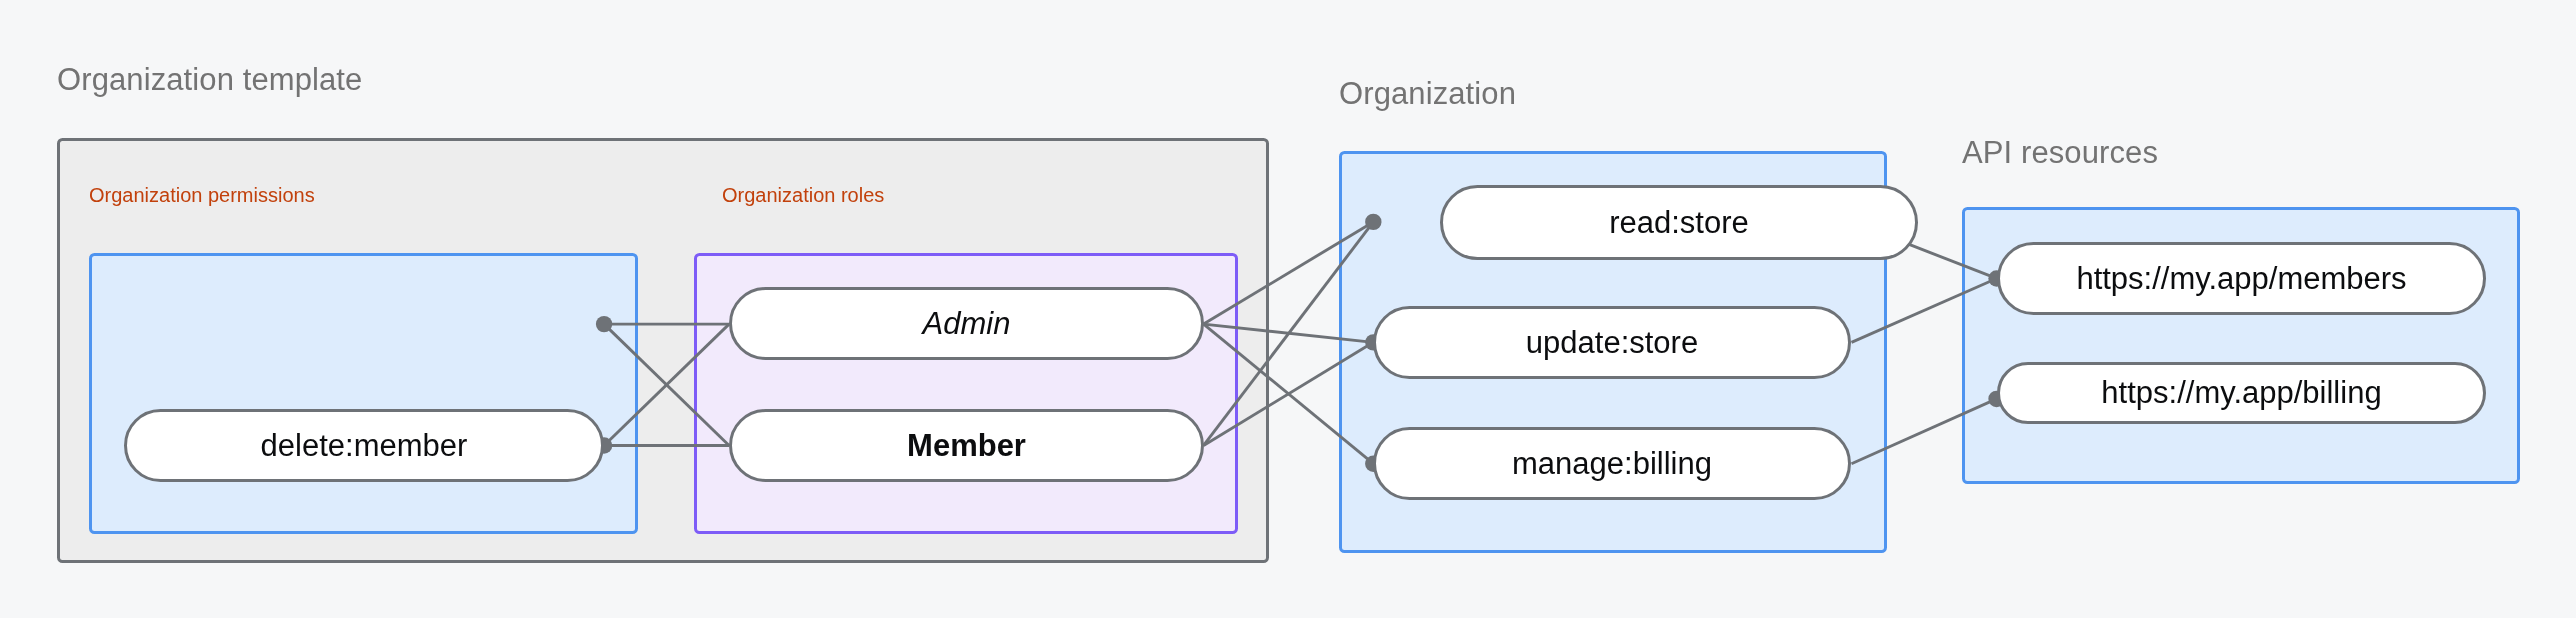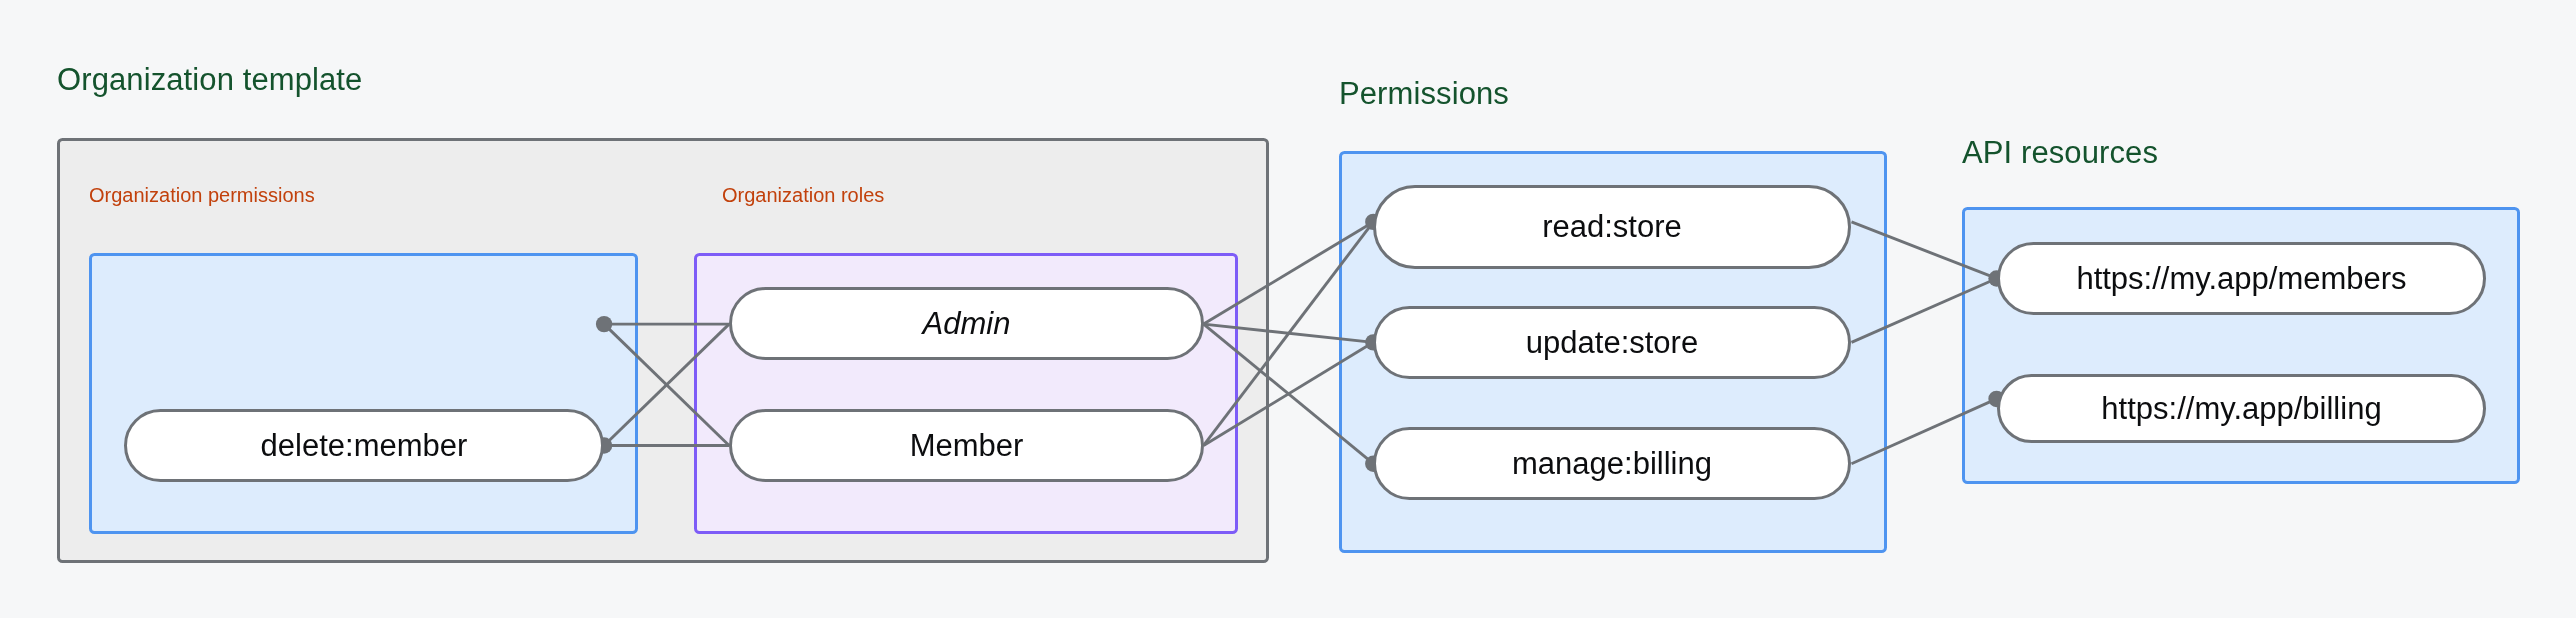--- a/index.html
+++ b/index.html
@@ -18,21 +18,21 @@
     position: absolute;
     left: 0; top: 0;
     width: 2576px;
     height: 619px;
     background: #f6f7f8;
   }
   
   .group-title {
     position: absolute;
     font-size: 31px;
-    color: #14532d;
+    color: #737373;
     line-height: 1;
     white-space: nowrap;
     letter-spacing: 0.1px;
   }
   .box {
     position: absolute;
     box-sizing: border-box;
     border-radius: 5.5px;
   }
   .box-template {
@@ -96,39 +96,39 @@
 
 
   <div class="node" style="left:124px; top:409px; width:480px; height:73px;">delete:member</div>
 
   <div class="subgroup-title" style="left:694px; top:185px;margin-left:28px;">Organization roles</div>
 
   <div class="box box-purple" style="left:694px; top:253px; width:544px; height:281px;"></div>
 
   <div class="node" style="left:729px; top:287px; width:475px; height:73px;font-style:italic;">Admin</div>
 
-  <div class="node" style="left:729px; top:409px; width:475px; height:73px;">Member</div>
+  <div class="node" style="left:729px; top:409px; width:475px; height:73px;font-weight:bold;">Member</div>
 
-  <div class="group-title" style="left:1339px; top:78px;">Permissions</div>
+  <div class="group-title" style="left:1339px; top:78px;">Organization</div>
 
   <div class="box box-blue" style="left:1339px; top:151px; width:548px; height:402px;"></div>
 
-  <div class="node" style="left:1373px; top:185px; width:478px; height:84px;">read:store</div>
+  <div class="node" style="left:1440px; top:185px; width:478px; height:75px;">read:store</div>
 
   <div class="node" style="left:1373px; top:306px; width:478px; height:73px;">update:store</div>
 
   <div class="node" style="left:1373px; top:427px; width:478px; height:73px;">manage:billing</div>
 
   <div class="group-title" style="left:1962px; top:137px;">API resources</div>
 
   <div class="box box-blue" style="left:1962px; top:207px; width:558px; height:277px;"></div>
 
   <div class="node" style="left:1997px; top:242px; width:489px; height:73px;">https://my.app/members</div>
 
-  <div class="node" style="left:1997px; top:374px; width:489px; height:69px;">https://my.app/billing</div>
+  <div class="node" style="left:1997px; top:362px; width:489px; height:62px;">https://my.app/billing</div>
 
   <svg id="edges" viewBox="0 0 2823 678">
 
     <line x1="662" y1="355" x2="799" y2="355"></line>
     <line x1="662" y1="355" x2="799" y2="488"></line>
     <line x1="662" y1="488" x2="799" y2="355"></line>
     <line x1="662" y1="488" x2="799" y2="488"></line>
 
     <line x1="1319" y1="355" x2="1505" y2="243"></line>
     <line x1="1319" y1="355" x2="1505" y2="375"></line>

